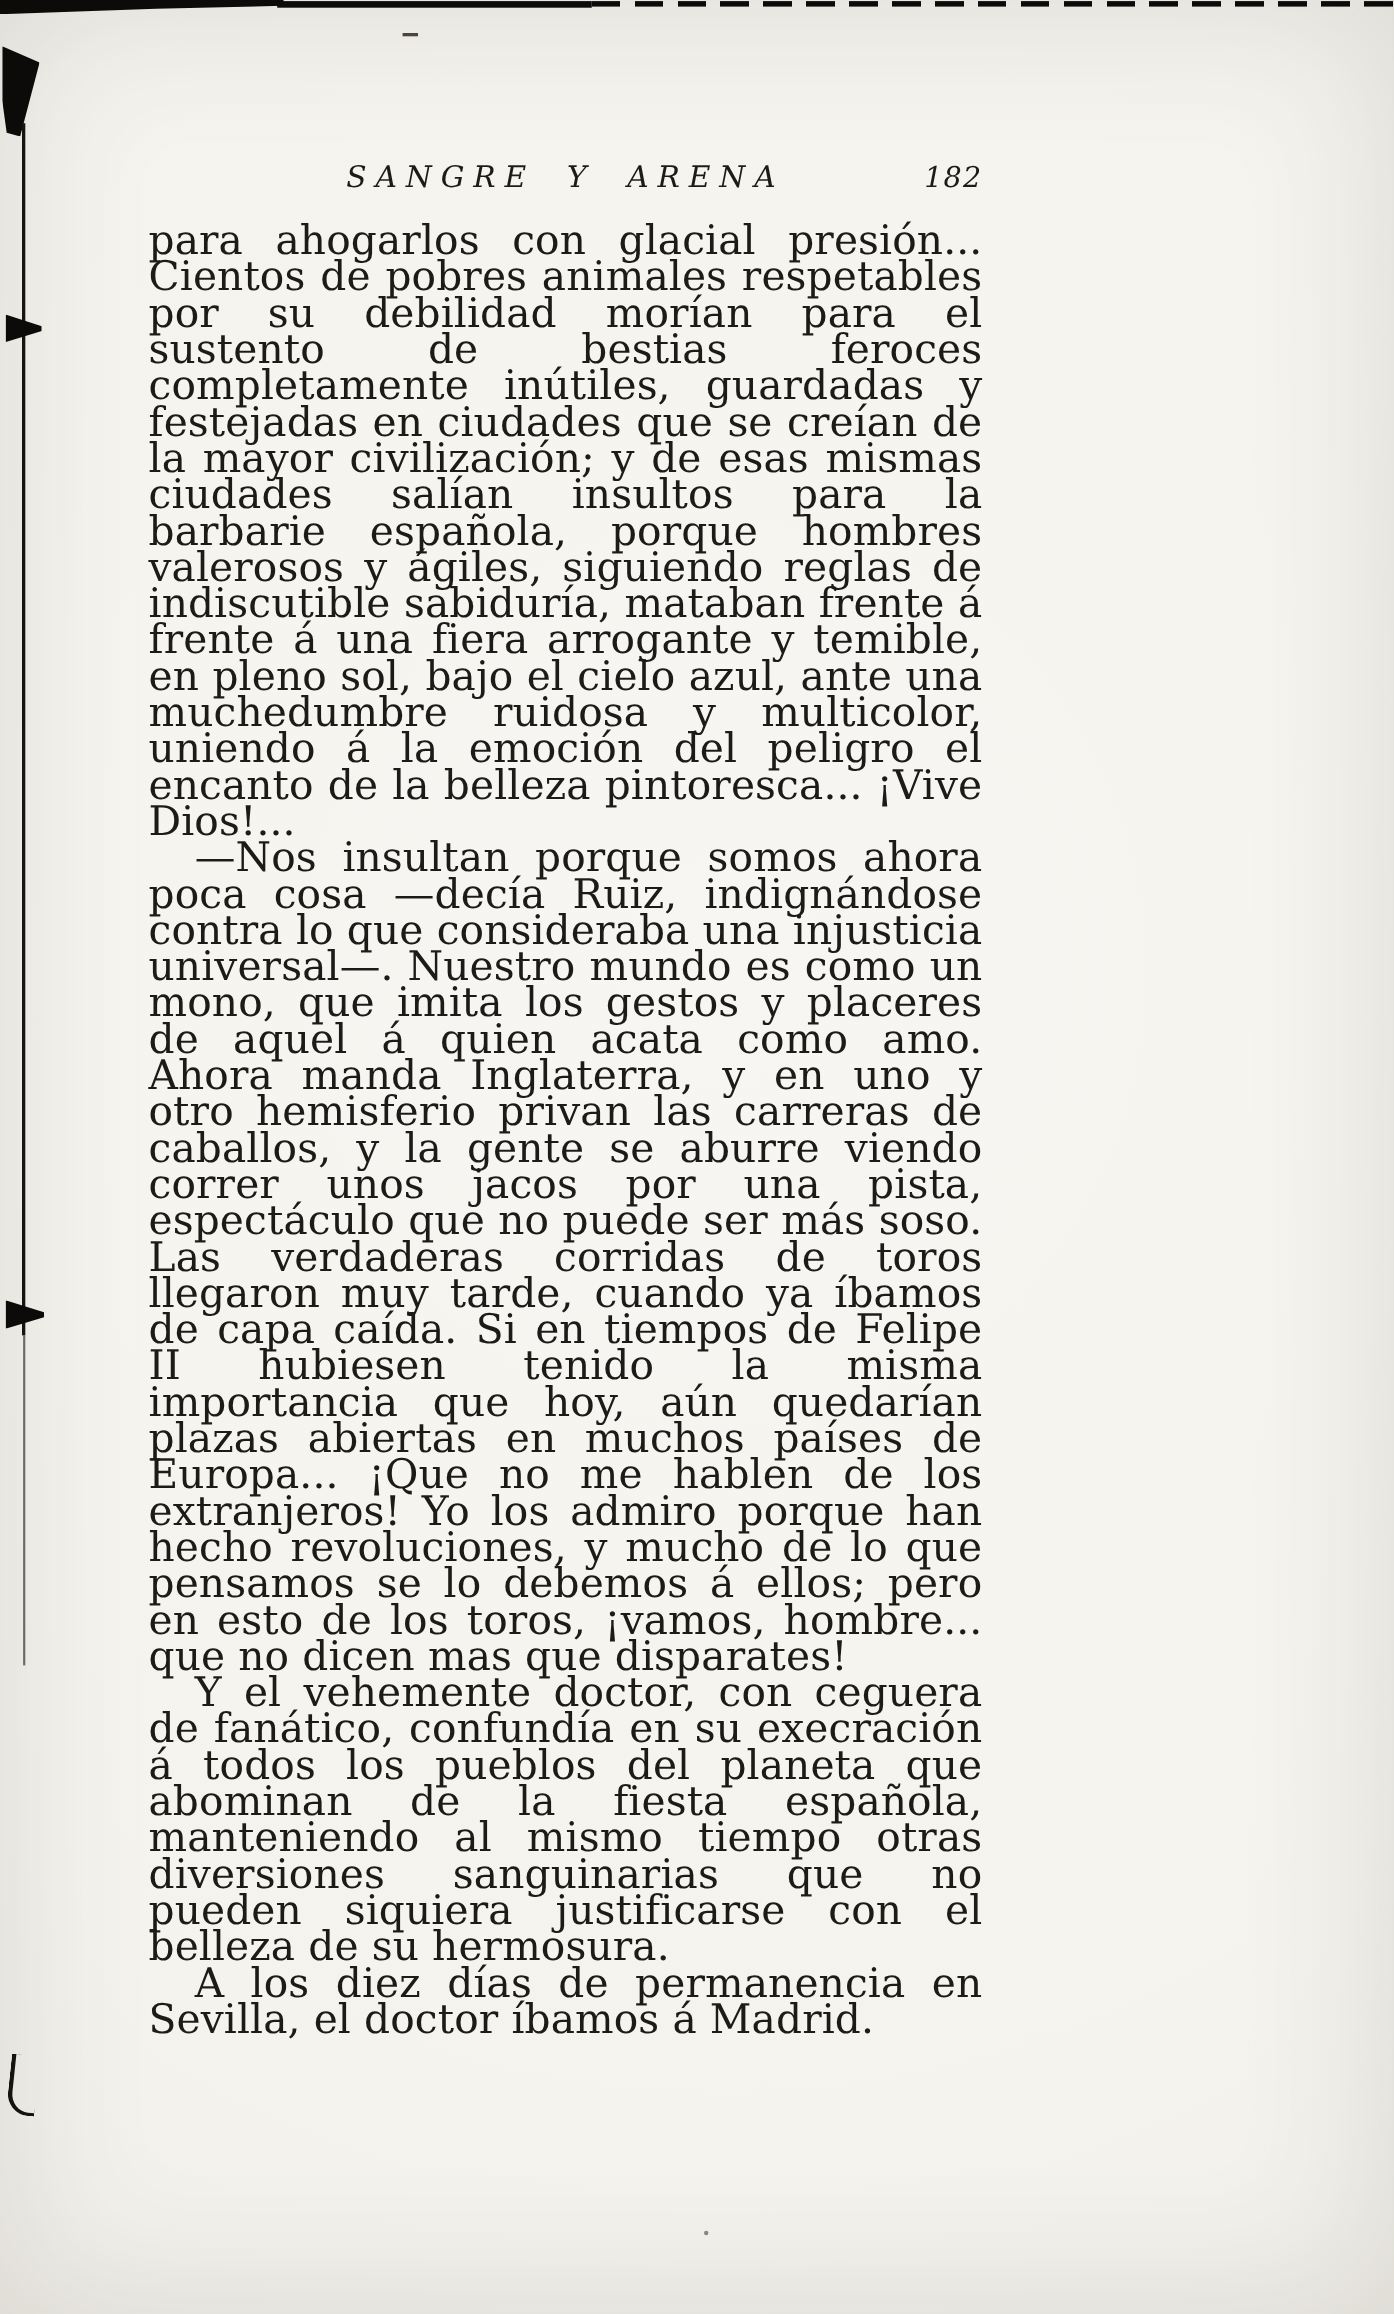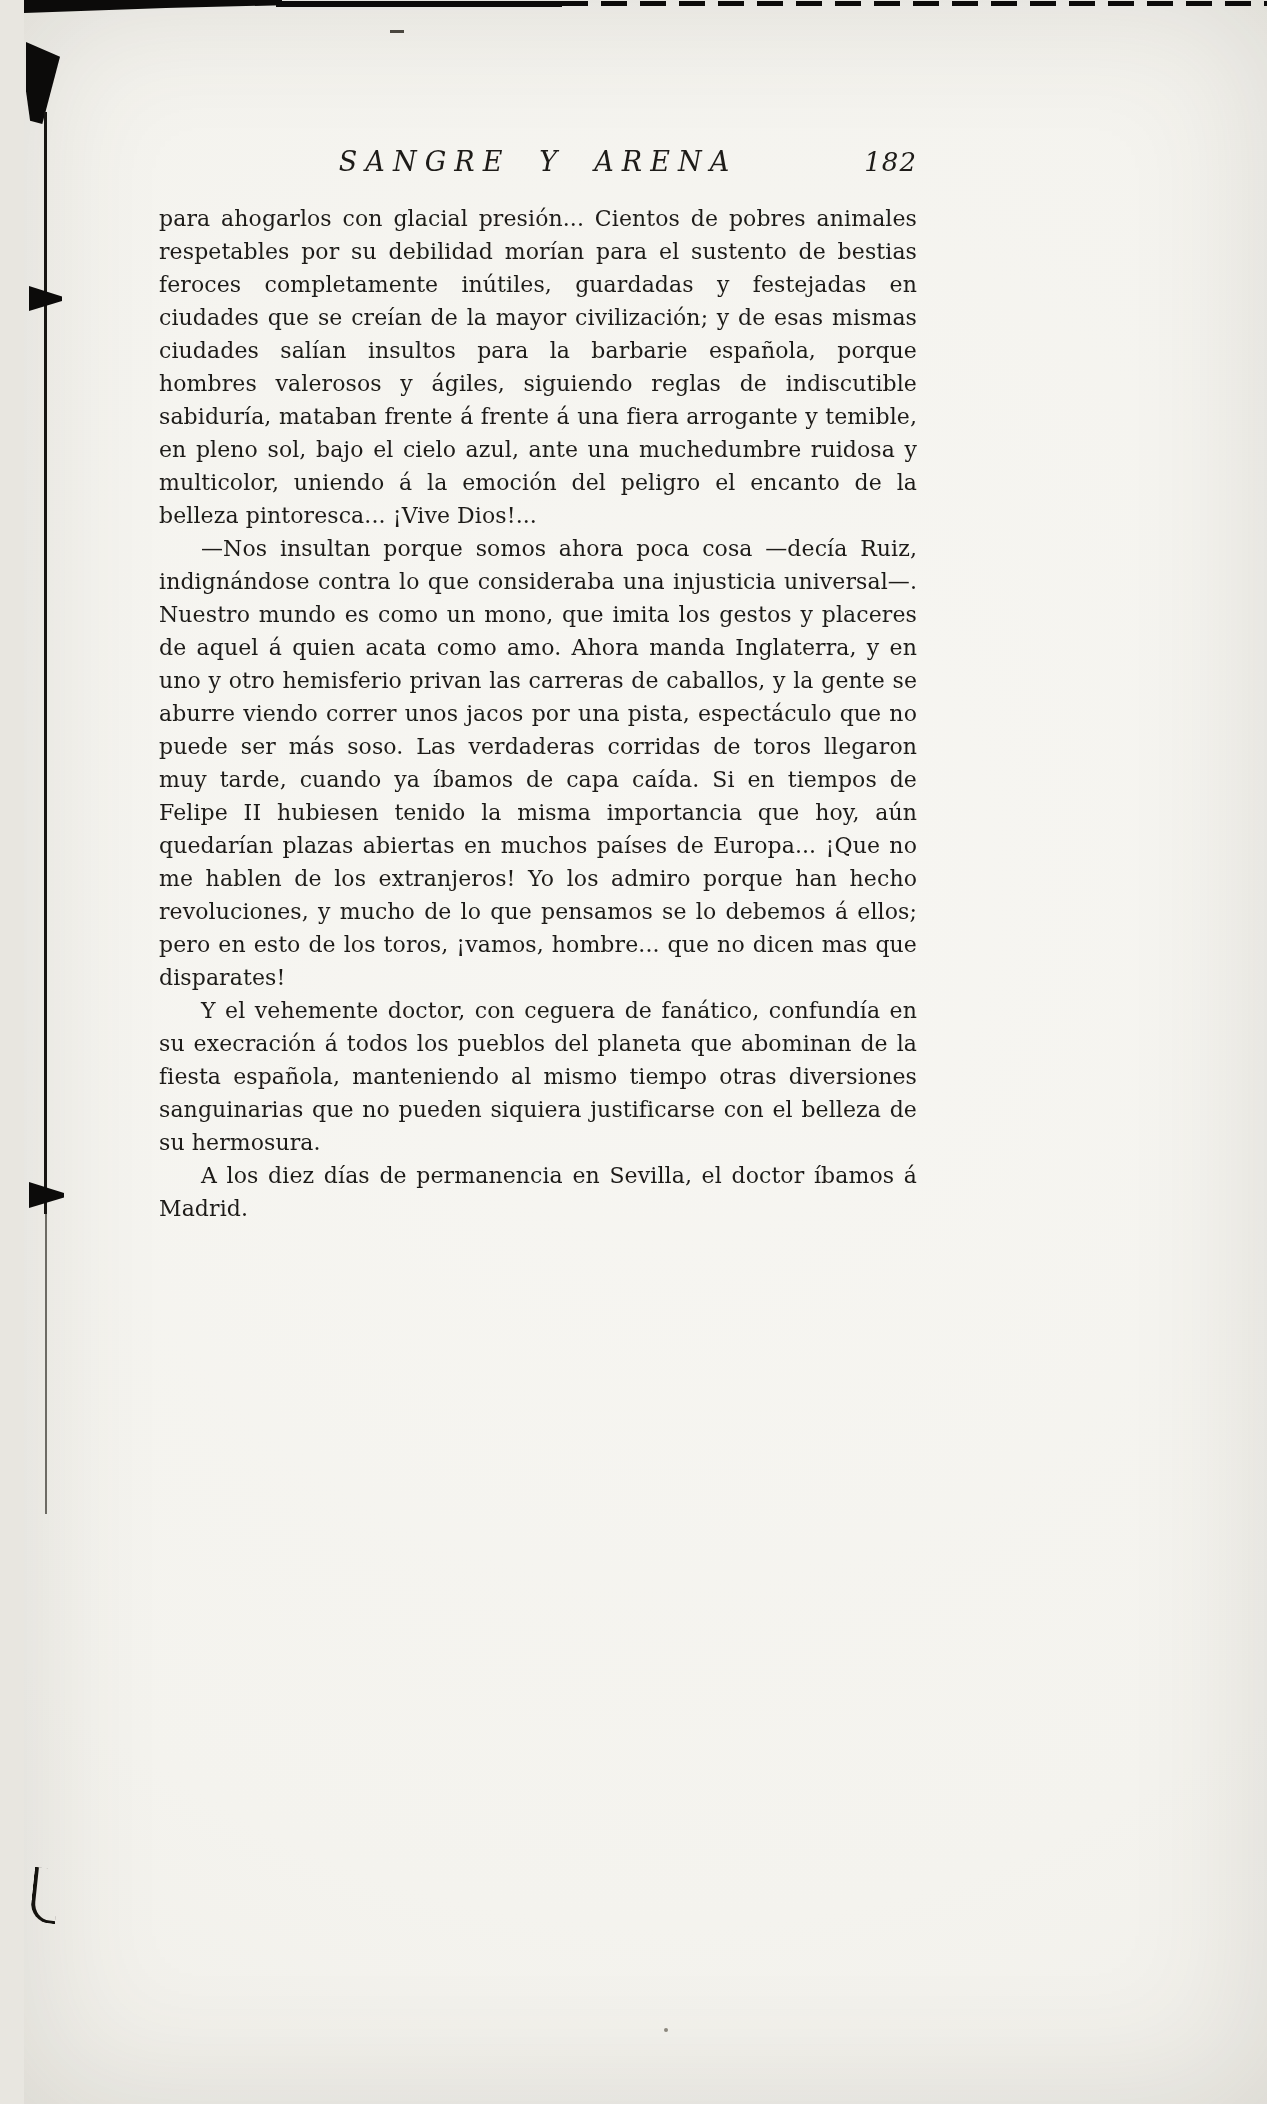--- a/index.html
+++ b/index.html
@@ -12,21 +12,20 @@
     font-family:"DejaVu Serif", serif;
     background:#e8e6e0;
     position:relative;
     overflow:hidden;
   }
   .page{
     position:absolute;inset:0;
     background:
       radial-gradient(ellipse 140% 90% at 52% 42%, #f7f6f2 0%, var(--paper) 55%, #edebe5 100%);
     box-shadow: inset 0 0 140px rgba(70,62,48,.14);
-    margin-left: 24px;
   }
   
   .art{position:absolute;background:#0c0b0a;}
   .top-bar-left{left:0;top:0;width:258px;height:13px;
     clip-path:polygon(0 0,100% 0,100% 40%,55% 62%,0 100%);}
   .top-bar-mid{left:252px;top:1px;width:286px;height:6px;}
   .top-dashes{left:538px;top:1px;width:729px;height:5px;background:
     repeating-linear-gradient(90deg,#0c0b0a 0 26px,transparent 26px 39px);}
   .top-speck{left:366px;top:30px;width:14px;height:3px;background:#4a463f;}
   .corner-wedge{left:2px;top:42px;width:34px;height:82px;
@@ -50,21 +49,21 @@
   .running-header .title{
     position:absolute;left:50%;transform:translateX(-50%);
     font-style:italic;font-size:27px;letter-spacing:.30em;word-spacing:.45em;
     white-space:nowrap;
   }
   .running-header .pagenum{
     position:absolute;right:0;top:1px;font-style:italic;font-size:26px;letter-spacing:.04em;
   }
   .para{
     margin:0;
-    font-size:22px;line-height:33px;
+    font-size:37px;line-height:33px;
     text-align:justify;
     letter-spacing:.1px;
   }
   .para.indent{text-indent:42px;}
 </style>
 </head>
 <body>
 
 <div class="page">
 

